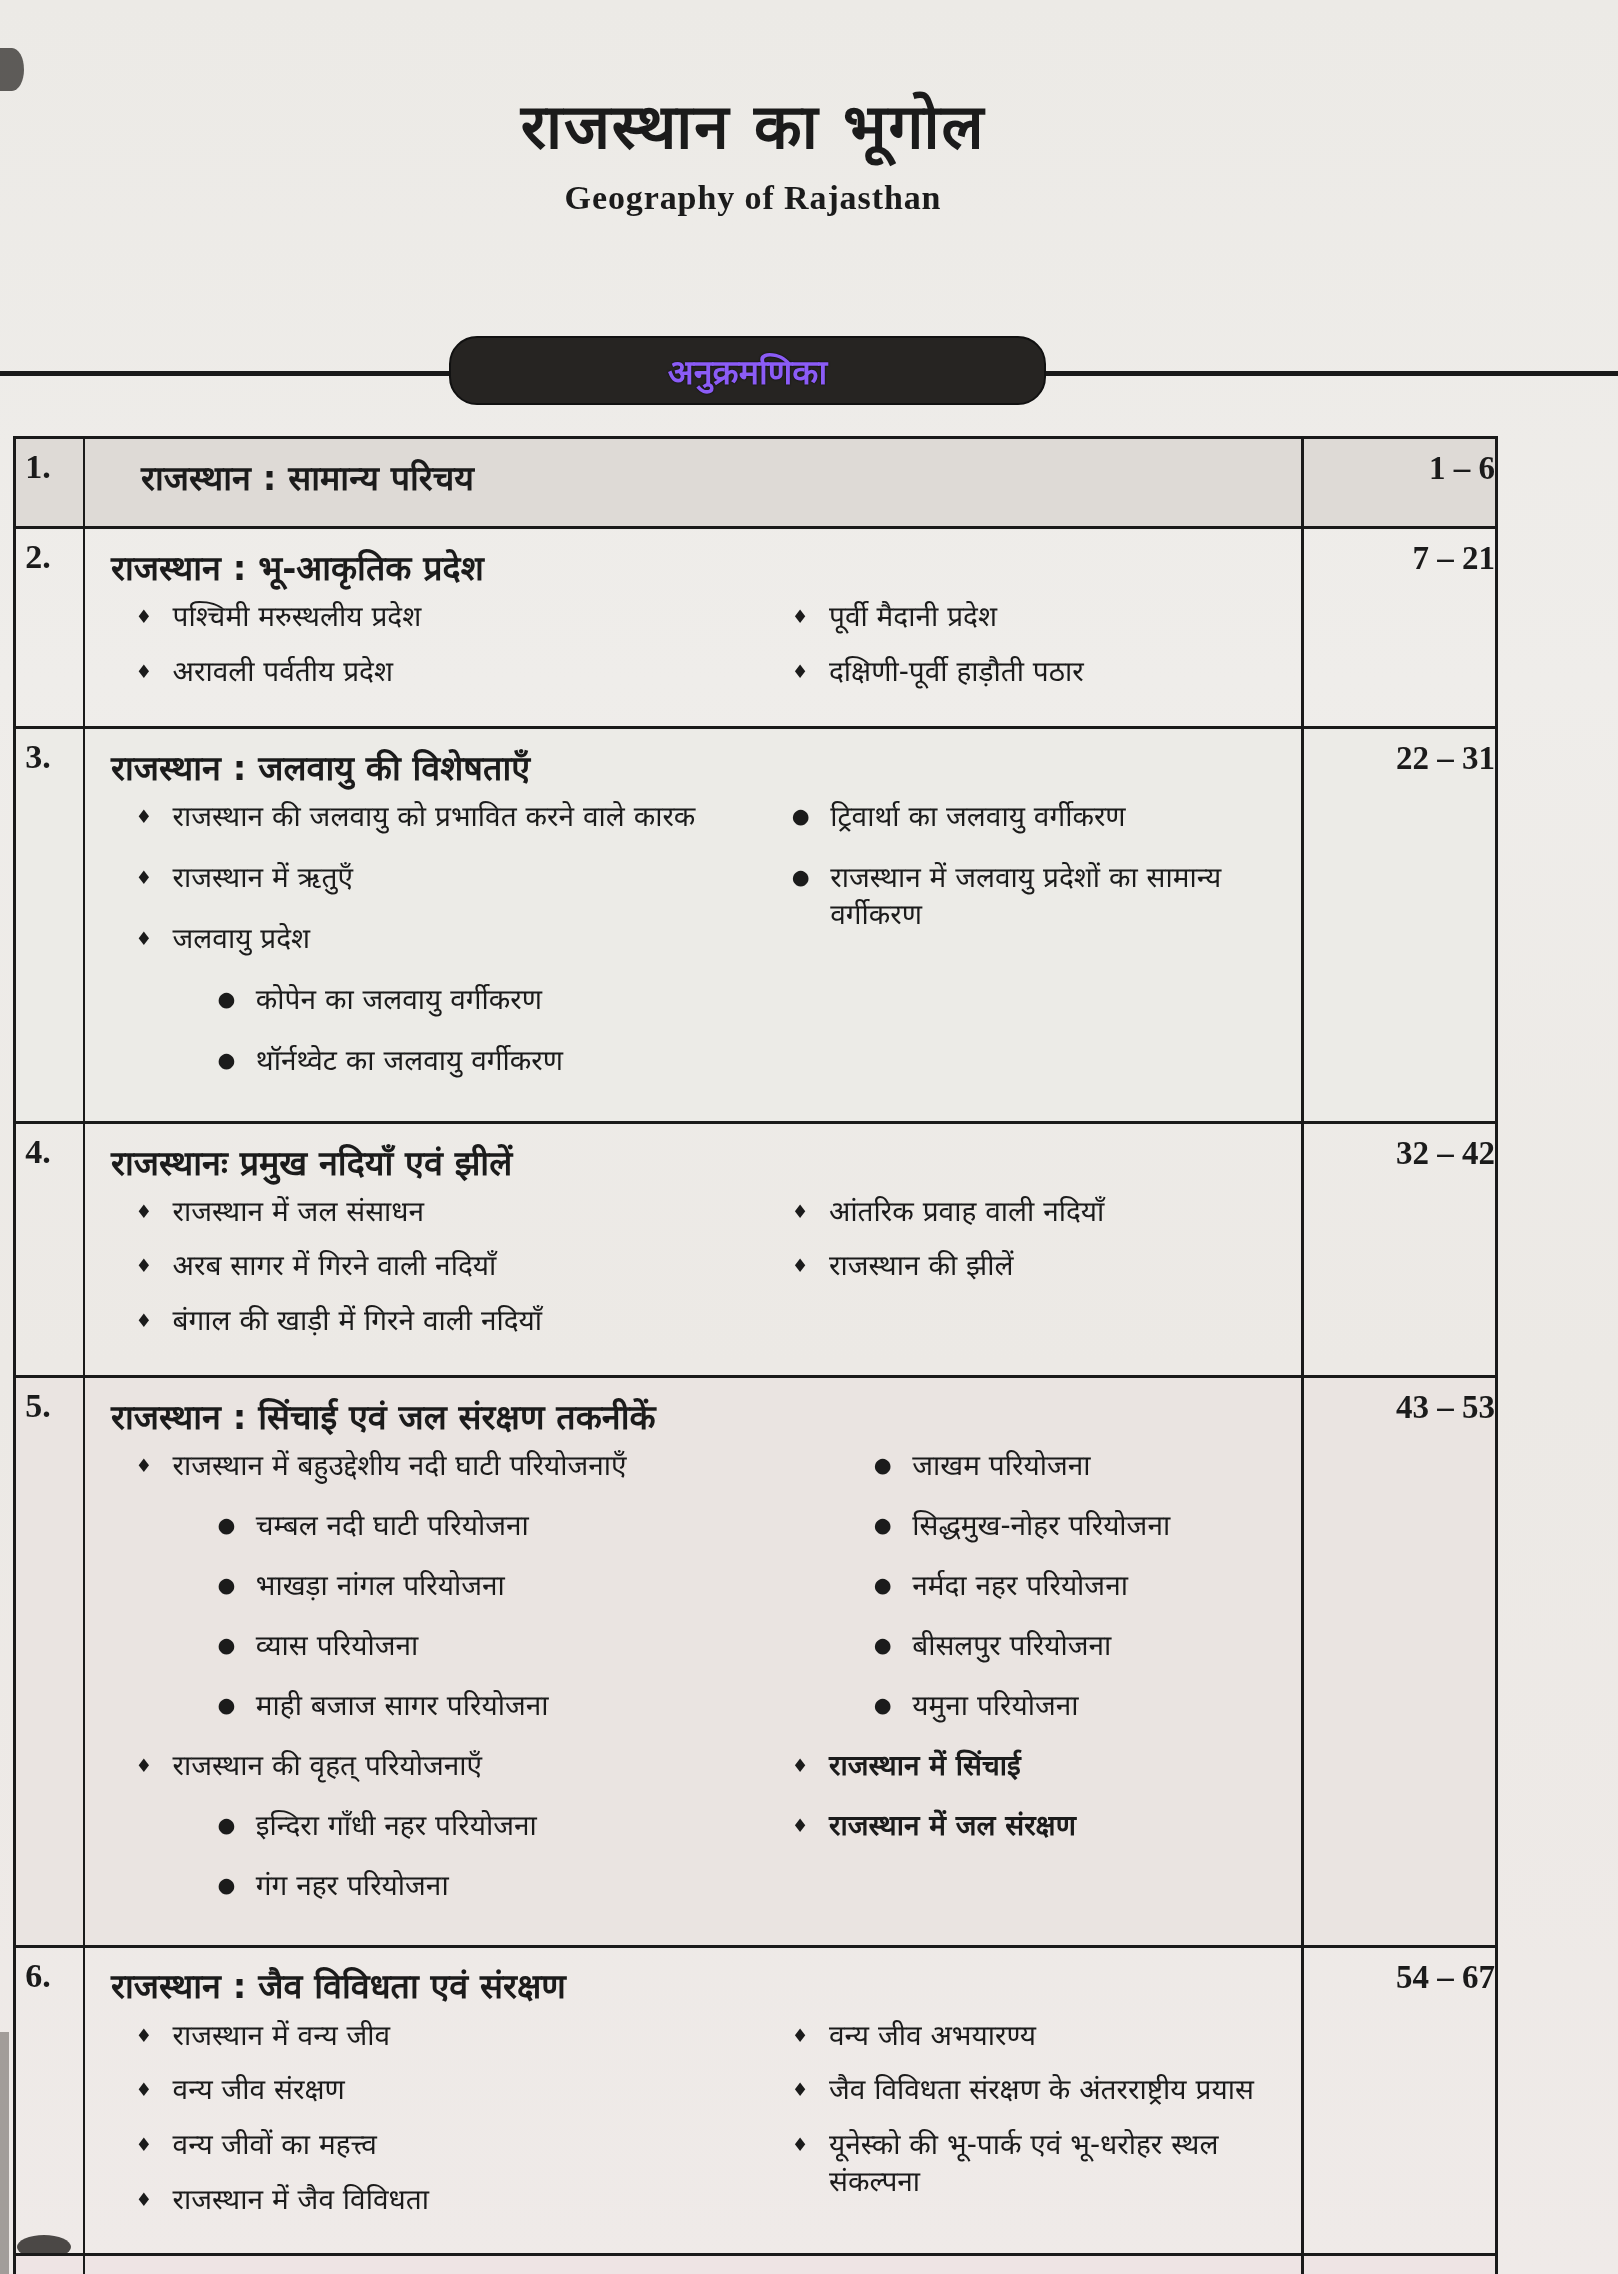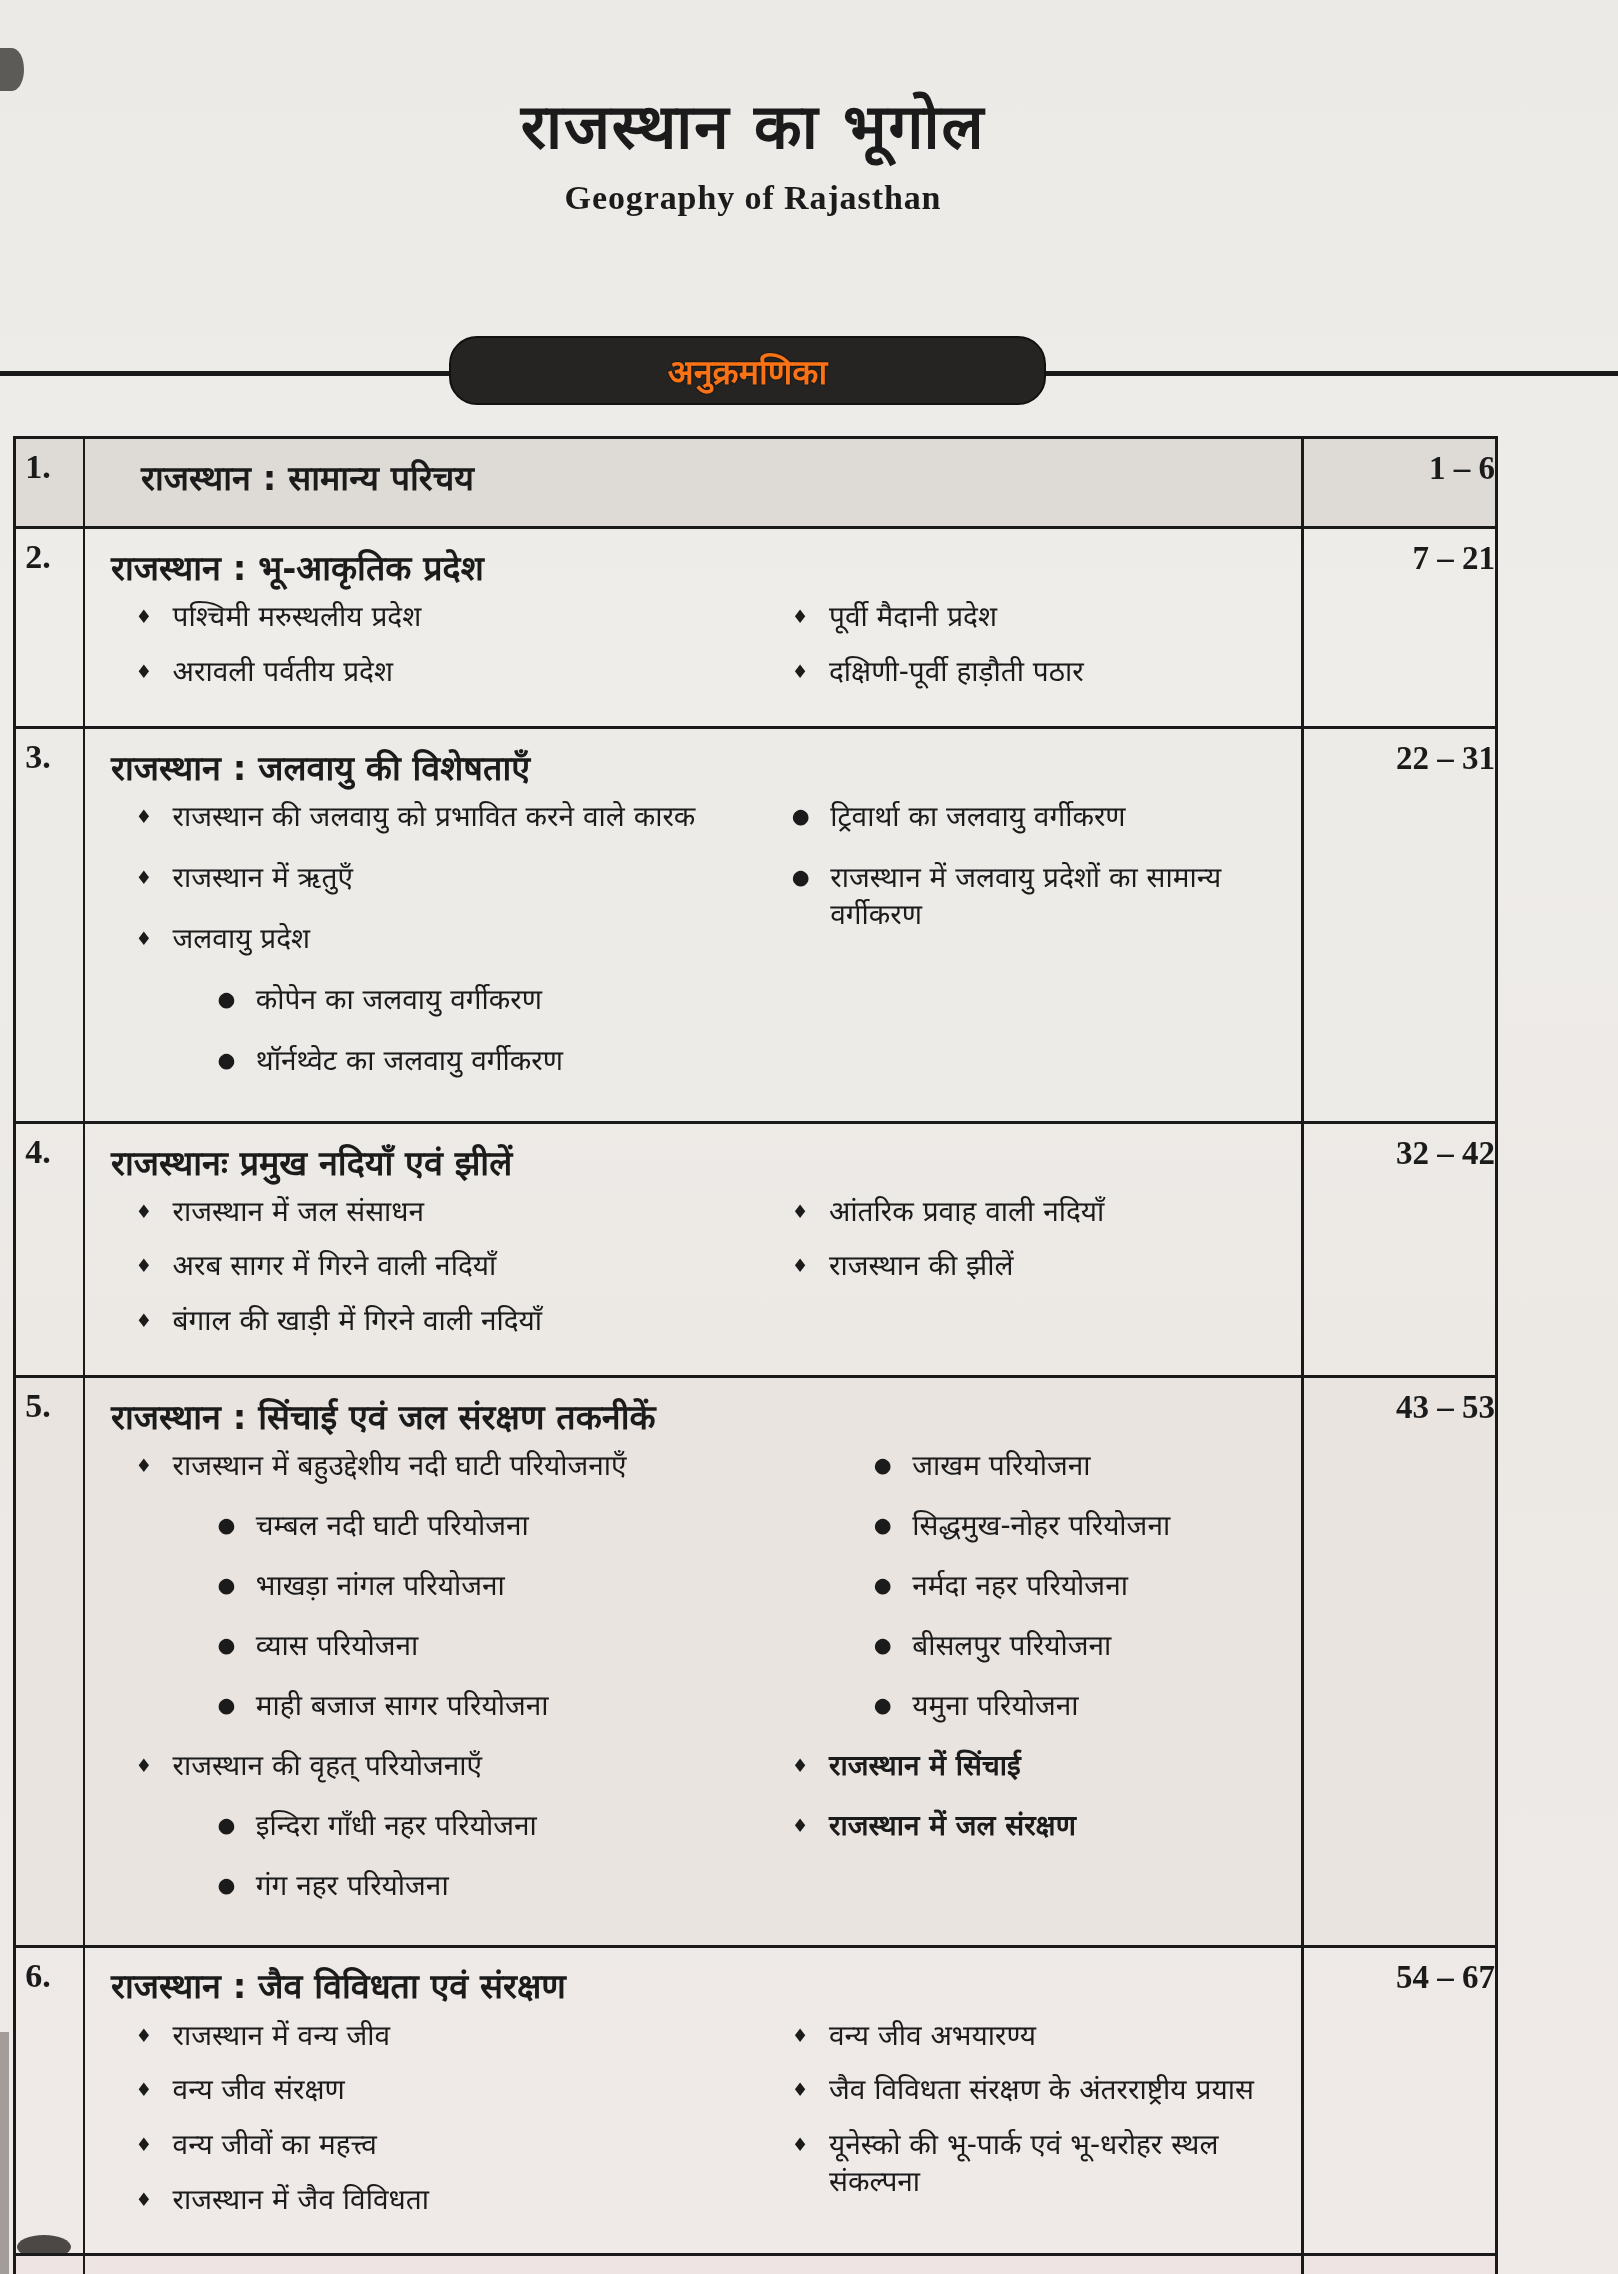--- a/index.html
+++ b/index.html
@@ -19,21 +19,21 @@
   
   .title-wrap{position:absolute;left:0;top:82px;width:1492px;text-align:center;margin-left:7px;}
   .title-hi{font-size:62px;font-weight:bold;letter-spacing:1.9px;}
   .title-en{font-size:34px;font-weight:bold;font-family:"Liberation Serif","DejaVu Serif",serif;margin-top:13px;letter-spacing:0.9px;}
 
   
   .toc-rule{position:absolute;left:0;top:371px;width:1618px;height:4.7px;background:#191919;}
   .toc-pill{position:absolute;left:449px;top:336px;width:593px;height:65px;
     background:#262422;border-radius:28px;border:2.8px solid #111;
     display:flex;align-items:center;justify-content:center;}
-  .toc-pill span{color:#f97316;font-size:34px;font-weight:bold;text-shadow:0 0 1.9px #000;}
+  .toc-pill span{color:#8b5cf6;font-size:34px;font-weight:bold;text-shadow:0 0 1.9px #000;}
 
   
   .toc-table{position:absolute;left:13px;top:436px;width:1479px;border:3.7px solid #1a1a1a;border-collapse:collapse;}
   .toc-row{display:grid;grid-template-columns:69px 1fr 194px;border-bottom:3.7px solid #1a1a1a;}
   .toc-row:last-child{border-bottom:none;}
   .toc-row:nth-child(1){background:#dedad6;}
   .toc-row:nth-child(3){background:#ecebe7;}
   .toc-row:nth-child(5){background:#eae4e1;}
   .toc-row:nth-child(7){background:#eee4e4;}
   .cell-num{border-right:2.8px solid #1a1a1a;padding:9.3px 0 0 9.3px;

